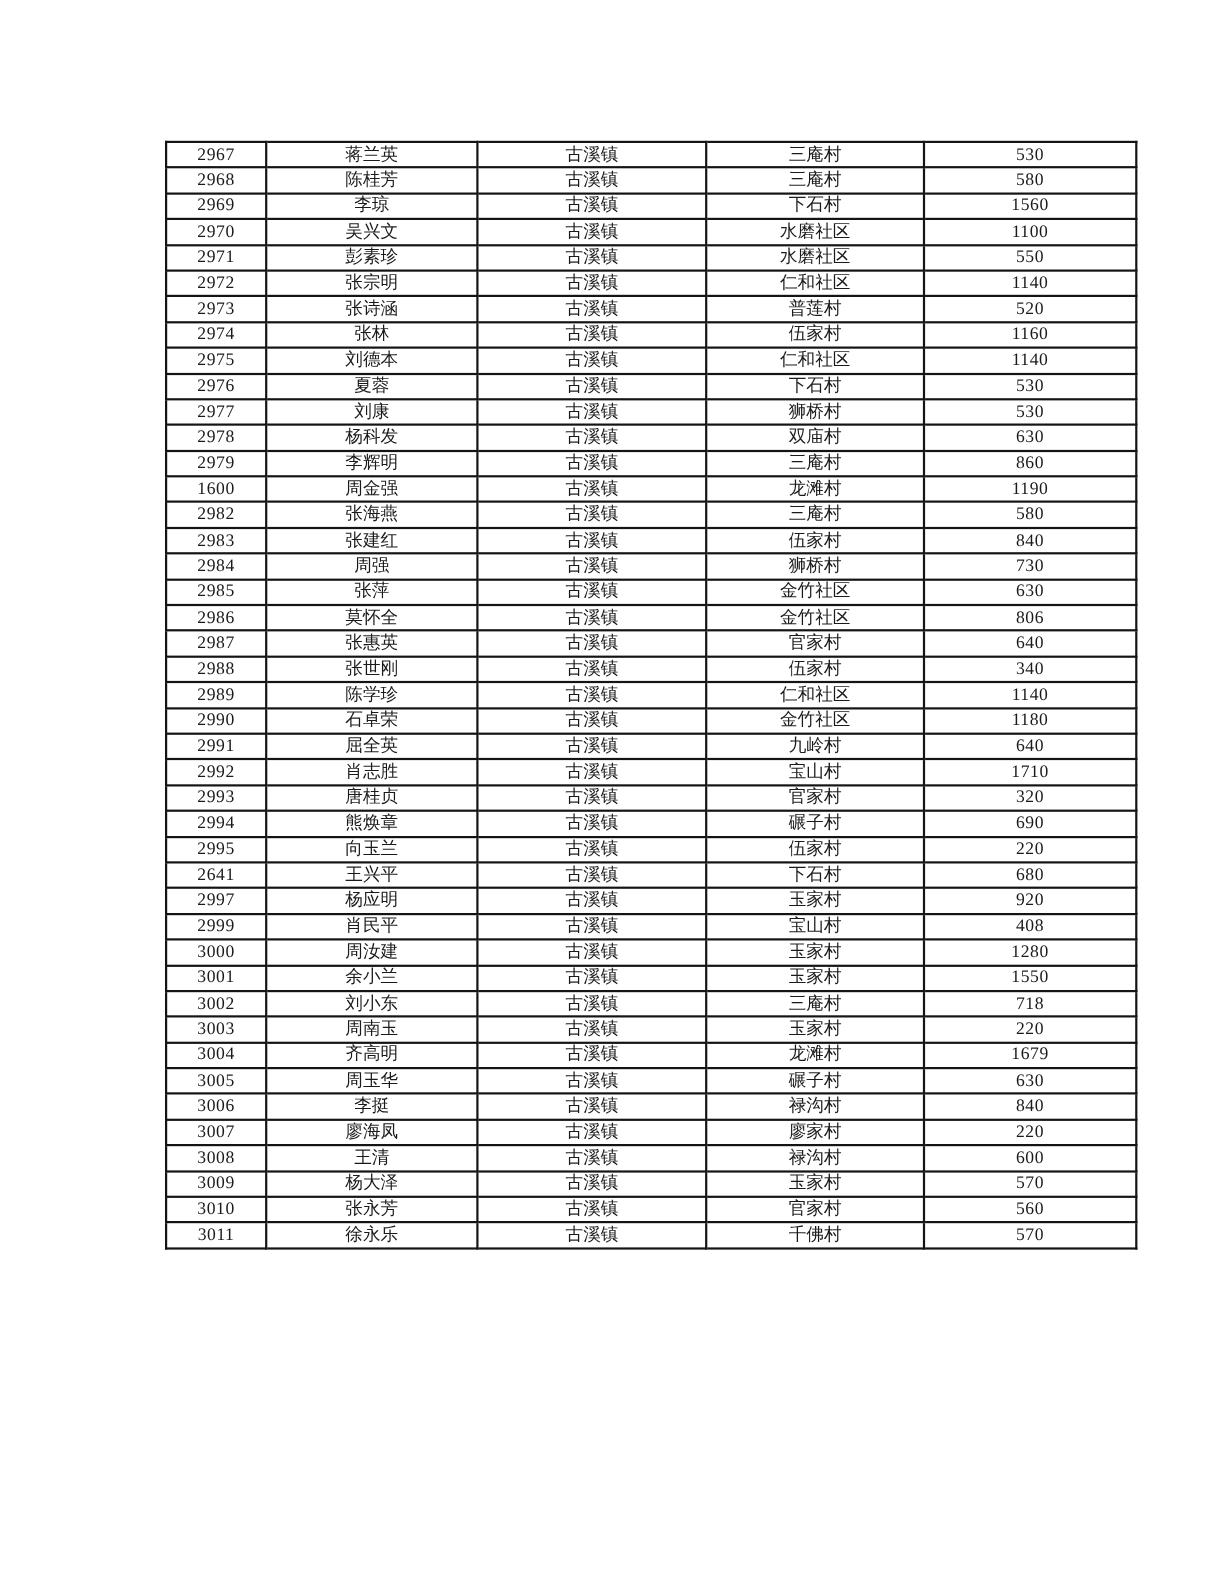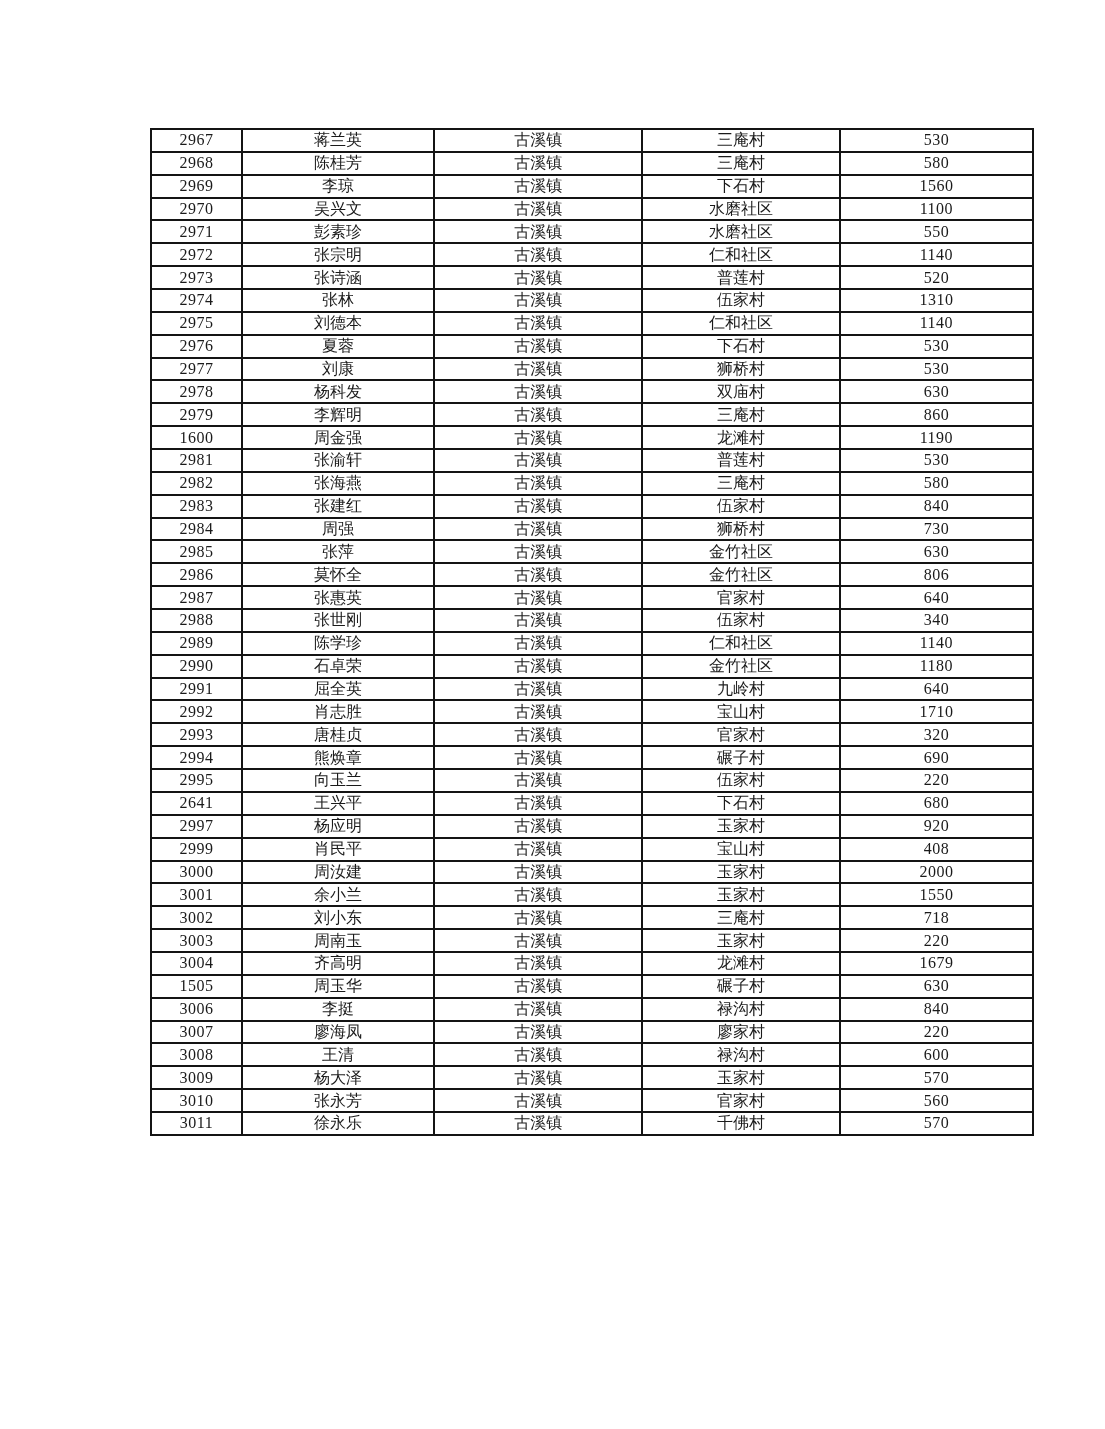--- a/index.html
+++ b/index.html
@@ -102,21 +102,21 @@
           <td class="cell-name">张诗涵</td>
           <td class="cell-town">古溪镇</td>
           <td class="cell-village">普莲村</td>
           <td class="cell-amount">520</td>
         </tr>
         <tr>
           <td class="cell-id">2974</td>
           <td class="cell-name">张林</td>
           <td class="cell-town">古溪镇</td>
           <td class="cell-village">伍家村</td>
-          <td class="cell-amount">1310</td>
+          <td class="cell-amount">1160</td>
         </tr>
         <tr>
           <td class="cell-id">2975</td>
           <td class="cell-name">刘德本</td>
           <td class="cell-town">古溪镇</td>
           <td class="cell-village">仁和社区</td>
           <td class="cell-amount">1140</td>
         </tr>
         <tr>
           <td class="cell-id">2976</td>
@@ -147,27 +147,20 @@
           <td class="cell-amount">860</td>
         </tr>
         <tr>
           <td class="cell-id">1600</td>
           <td class="cell-name">周金强</td>
           <td class="cell-town">古溪镇</td>
           <td class="cell-village">龙滩村</td>
           <td class="cell-amount">1190</td>
         </tr>
         <tr>
-          <td class="cell-id">2981</td>
-          <td class="cell-name">张渝轩</td>
-          <td class="cell-town">古溪镇</td>
-          <td class="cell-village">普莲村</td>
-          <td class="cell-amount">530</td>
-        </tr>
-        <tr>
           <td class="cell-id">2982</td>
           <td class="cell-name">张海燕</td>
           <td class="cell-town">古溪镇</td>
           <td class="cell-village">三庵村</td>
           <td class="cell-amount">580</td>
         </tr>
         <tr>
           <td class="cell-id">2983</td>
           <td class="cell-name">张建红</td>
           <td class="cell-town">古溪镇</td>
@@ -277,21 +270,21 @@
           <td class="cell-name">肖民平</td>
           <td class="cell-town">古溪镇</td>
           <td class="cell-village">宝山村</td>
           <td class="cell-amount">408</td>
         </tr>
         <tr>
           <td class="cell-id">3000</td>
           <td class="cell-name">周汝建</td>
           <td class="cell-town">古溪镇</td>
           <td class="cell-village">玉家村</td>
-          <td class="cell-amount">2000</td>
+          <td class="cell-amount">1280</td>
         </tr>
         <tr>
           <td class="cell-id">3001</td>
           <td class="cell-name">余小兰</td>
           <td class="cell-town">古溪镇</td>
           <td class="cell-village">玉家村</td>
           <td class="cell-amount">1550</td>
         </tr>
         <tr>
           <td class="cell-id">3002</td>
@@ -308,21 +301,21 @@
           <td class="cell-amount">220</td>
         </tr>
         <tr>
           <td class="cell-id">3004</td>
           <td class="cell-name">齐高明</td>
           <td class="cell-town">古溪镇</td>
           <td class="cell-village">龙滩村</td>
           <td class="cell-amount">1679</td>
         </tr>
         <tr>
-          <td class="cell-id">1505</td>
+          <td class="cell-id">3005</td>
           <td class="cell-name">周玉华</td>
           <td class="cell-town">古溪镇</td>
           <td class="cell-village">碾子村</td>
           <td class="cell-amount">630</td>
         </tr>
         <tr>
           <td class="cell-id">3006</td>
           <td class="cell-name">李挺</td>
           <td class="cell-town">古溪镇</td>
           <td class="cell-village">禄沟村</td>

